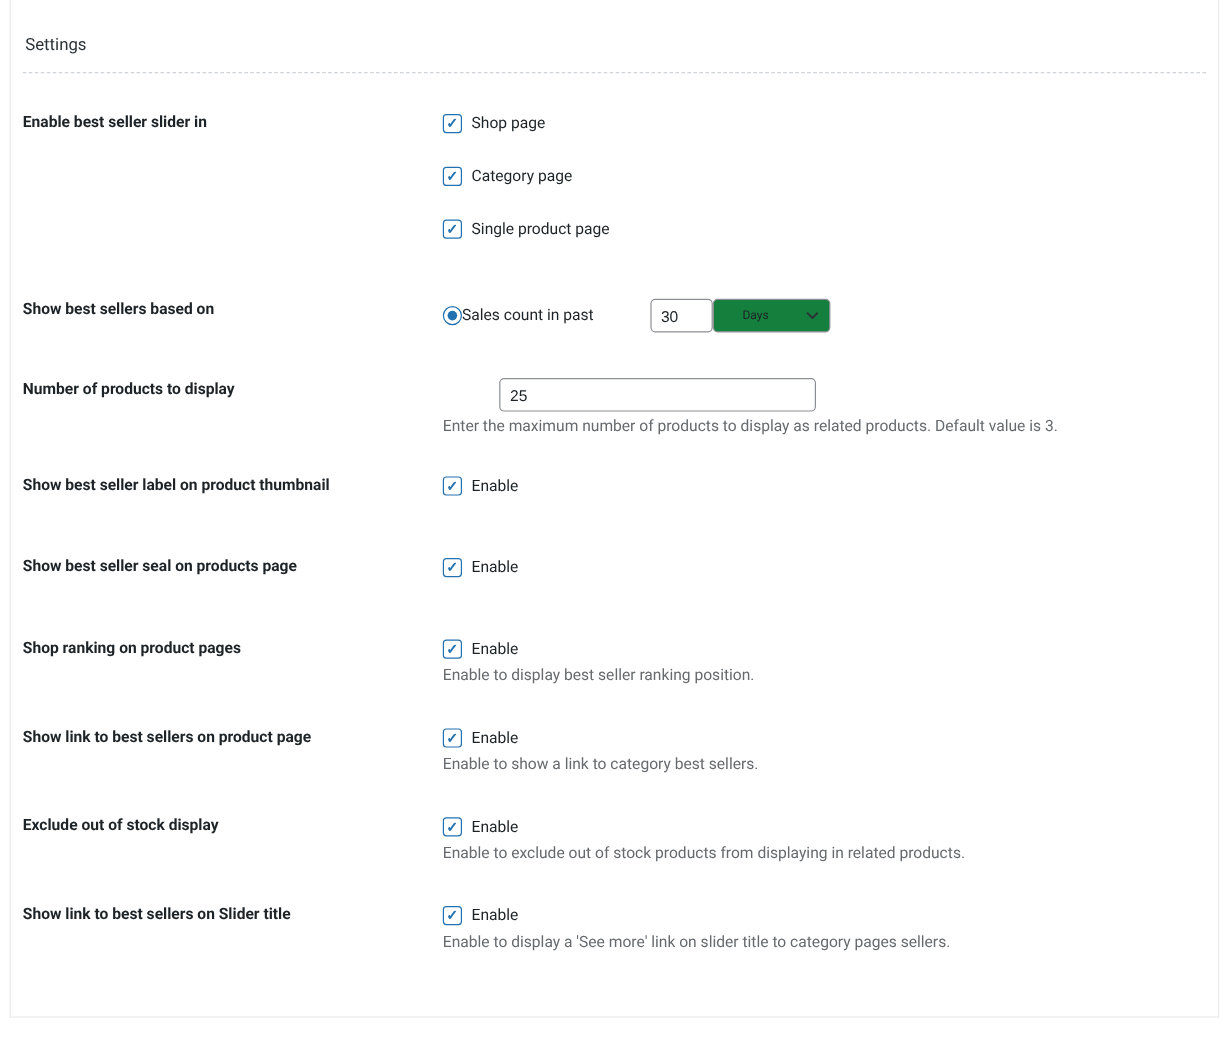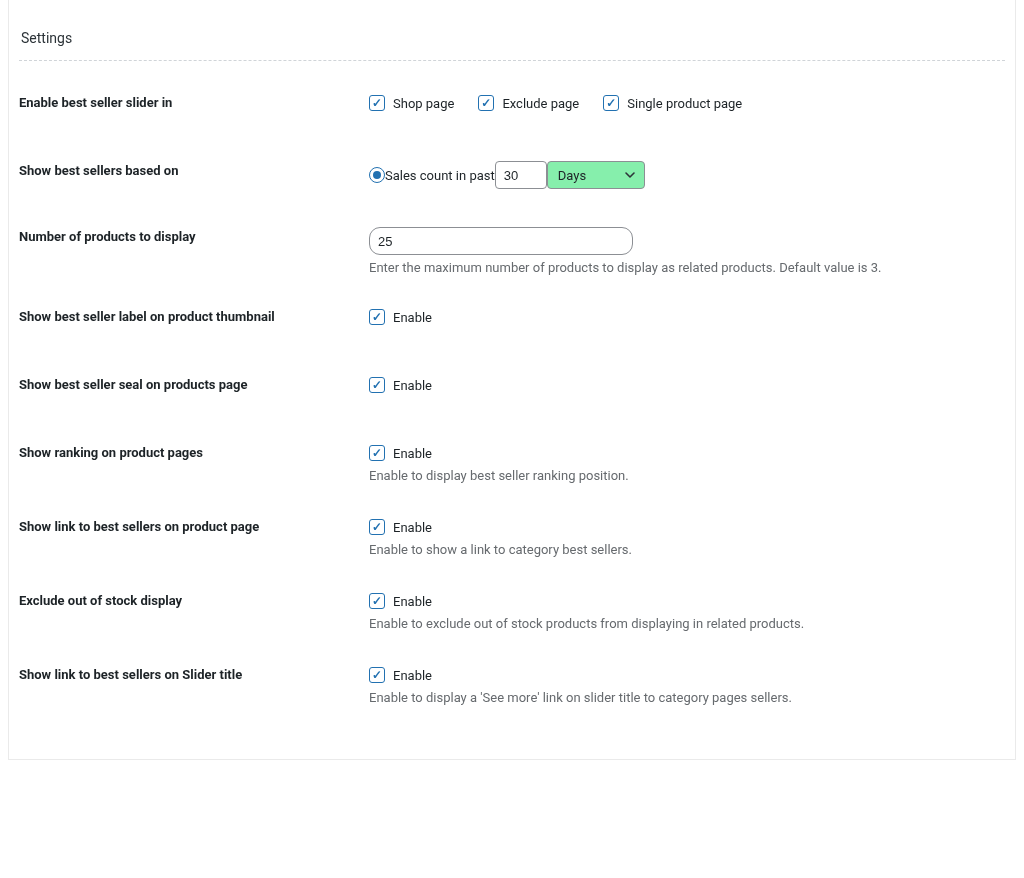--- a/index.html
+++ b/index.html
@@ -45,21 +45,21 @@
     flex-direction: column;
     gap: 4px;
   }
   .option-line {
     display: flex;
     align-items: center;
     gap: 8px;
     min-height: 20px;
     color: #1d2327;
   }
-  .option-stack { display: flex; flex-direction: row; gap: 24px; }
+  .option-stack { display: flex; flex-direction: column; gap: 24px; }
   .option-stack.radios { gap: 14px; }
   .help {
     color: #666a6e;
     font-size: 13px;
     margin-top: 1px;
   }
   
   .chk {
     width: 16px; height: 16px;
     border: 1px solid #7e8993;
@@ -100,31 +100,32 @@
   }
   
   .txt-input {
     border: 1px solid #8c8f94;
     border-radius: 4px;
     padding: 4px 8px;
     font-size: 13px;
     height: 28px;
     background: #fff;
     color: #1d2327;
+    margin-left: 47px;
   }
   .txt-input.small { width: 52px; text-align: left; }
-  .txt-input.wide { width: 264px; border-radius: 11px; }
+  .txt-input.wide { width: 264px; }
   
   .sel {
     border: 1px solid #8c8f94;
     border-radius: 4px;
     height: 28px;
-    padding: 0 28px 0 10px;
-    font-size: 13px;
-    background: #86efac;
+    padding: 0 28px 0 24px;
+    font-size: 10px;
+    background: #15803d;
     color: #1d2327;
     position: relative;
     display: inline-flex;
     align-items: center;
     min-width: 98px;
     cursor: pointer;
   }
   .sel .chev {
     position: absolute;
     right: 8px; top: 50%;
@@ -150,21 +151,21 @@
   <div class="row">
     <div class="label-col">Enable best seller slider in</div>
     <div class="field-col">
       <div class="option-stack">
         <div class="option-line">
           <span class="chk checked"></span>
           <span>Shop page</span>
         </div>
         <div class="option-line">
           <span class="chk checked"></span>
-          <span>Exclude page</span>
+          <span>Category page</span>
         </div>
         <div class="option-line">
           <span class="chk checked"></span>
           <span>Single product page</span>
         </div>
       </div>
     </div>
   </div>
 
   <div class="spacer-large"></div>
@@ -220,21 +221,21 @@
       <div class="option-line">
         <span class="chk checked"></span>
         <span>Enable</span>
       </div>
     </div>
   </div>
 
   <div style="height:28px"></div>
 
   <div class="row">
-    <div class="label-col">Show ranking on product pages</div>
+    <div class="label-col">Shop ranking on product pages</div>
     <div class="field-col">
       <div class="option-line">
         <span class="chk checked"></span>
         <span>Enable</span>
       </div>
       <div class="help">Enable to display best seller ranking position.</div>
     </div>
   </div>
 
   <div style="height:14px"></div>

